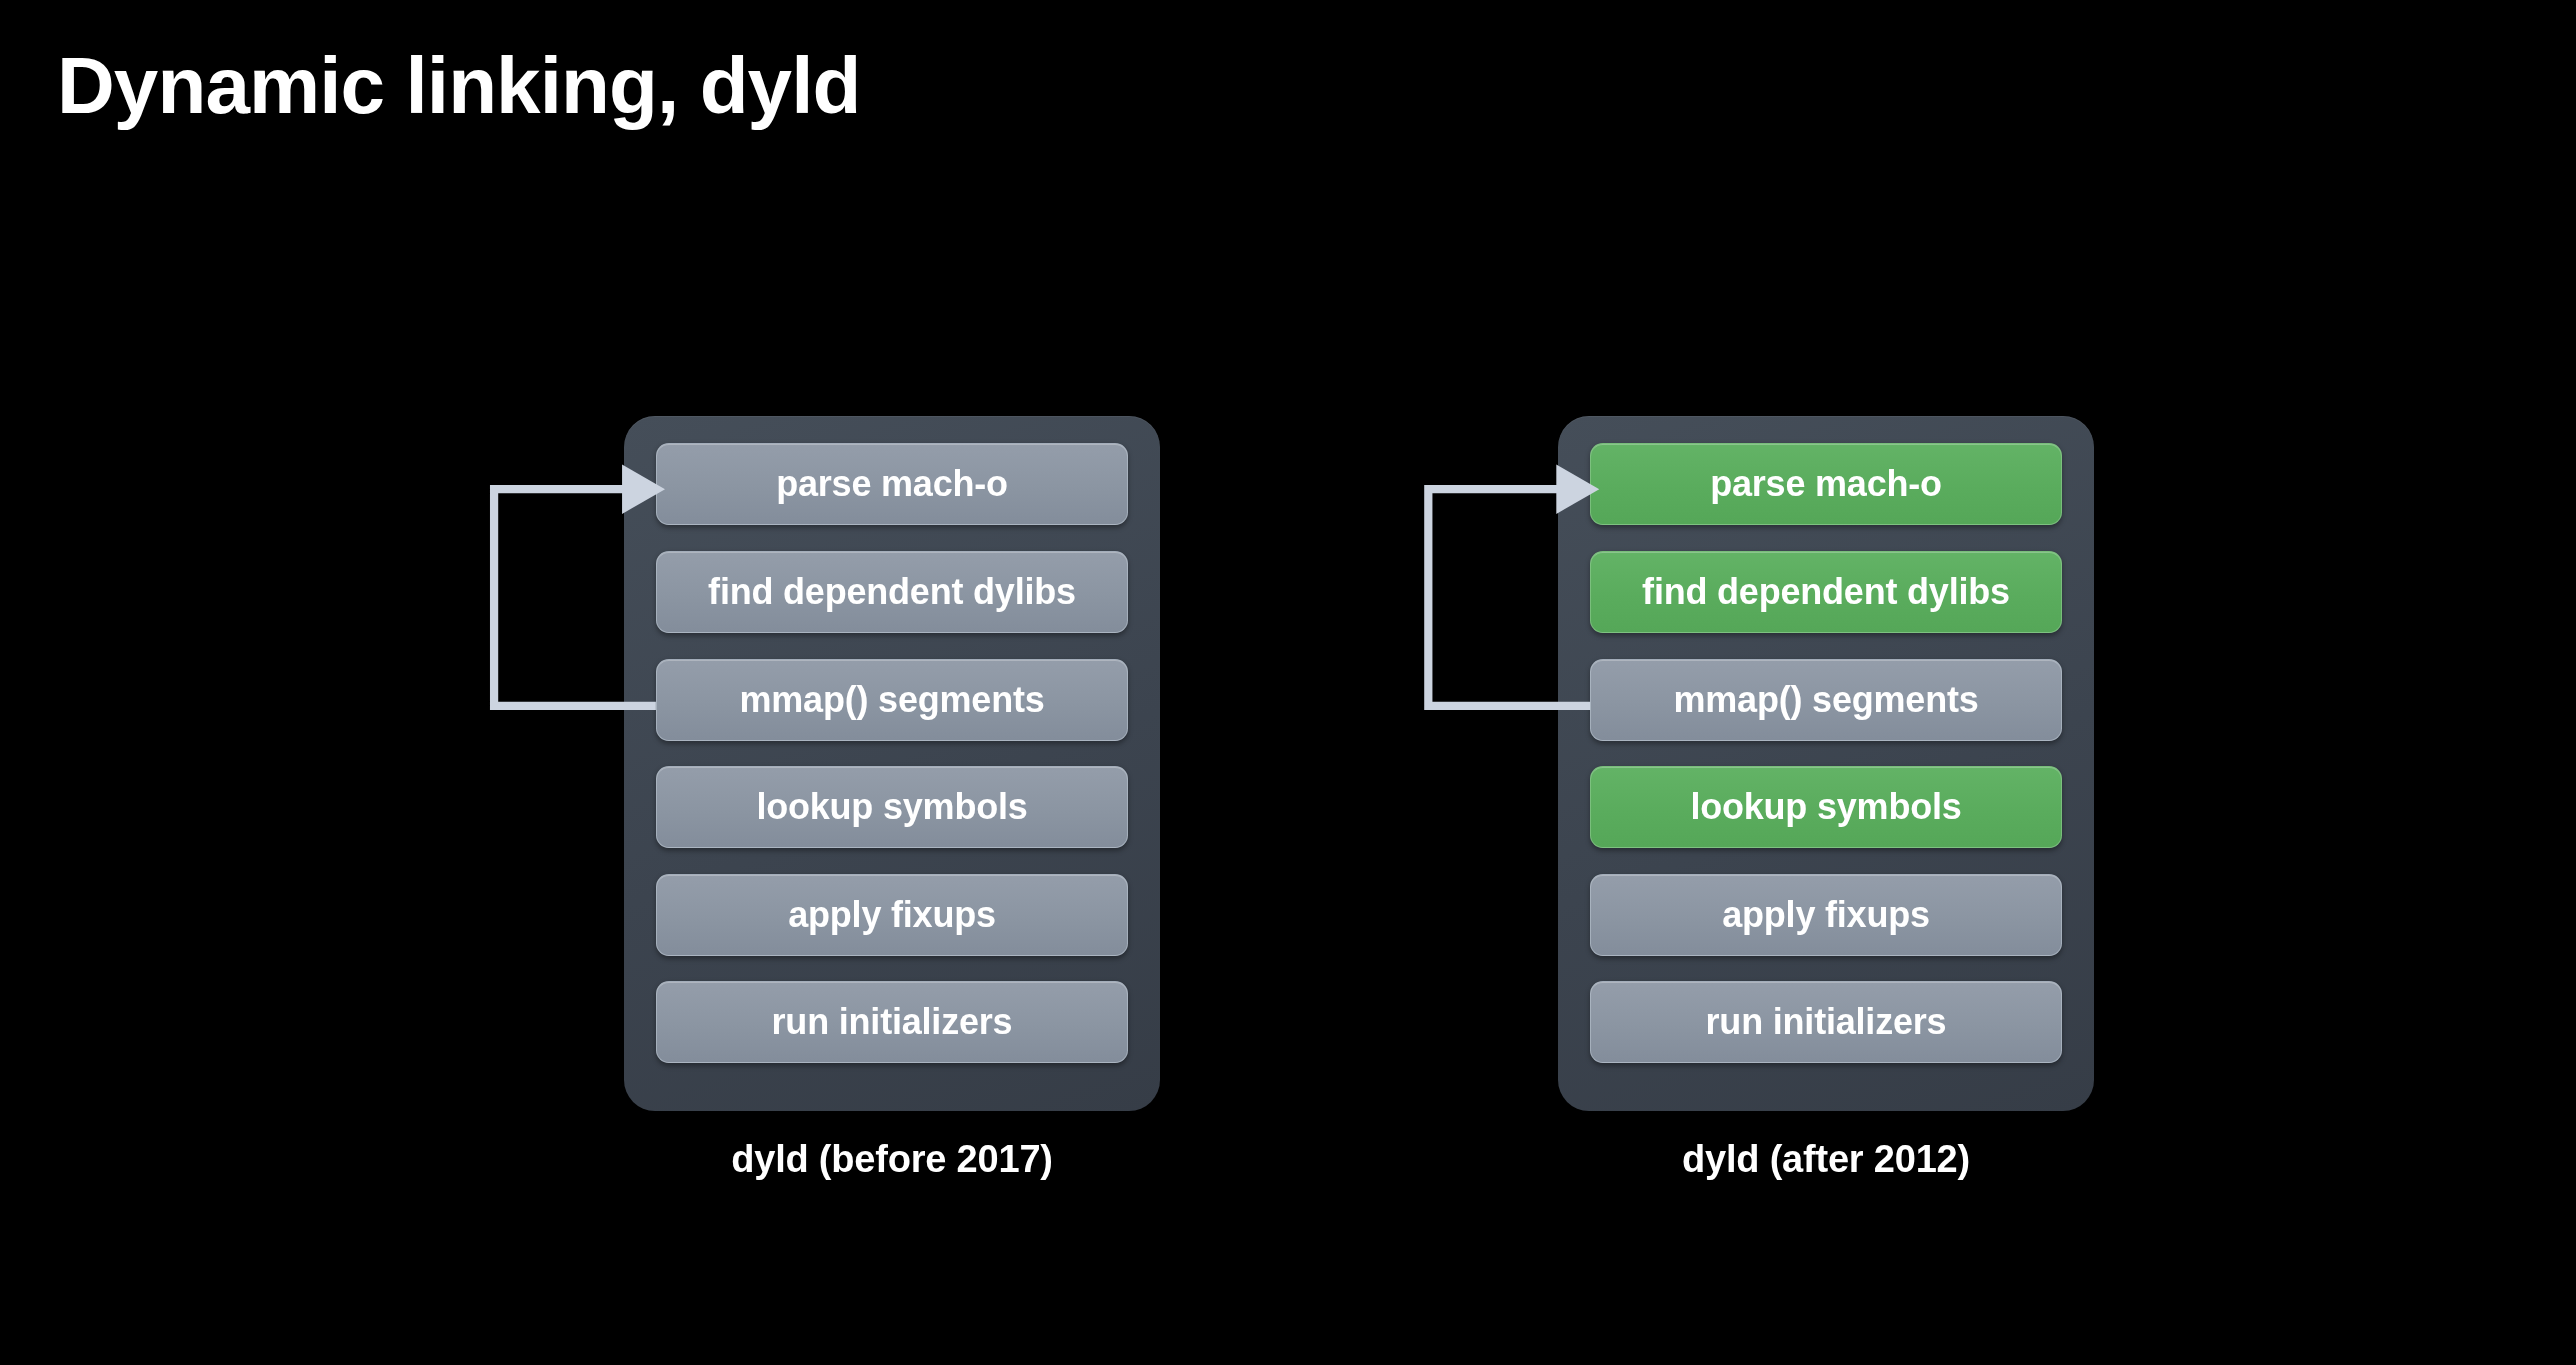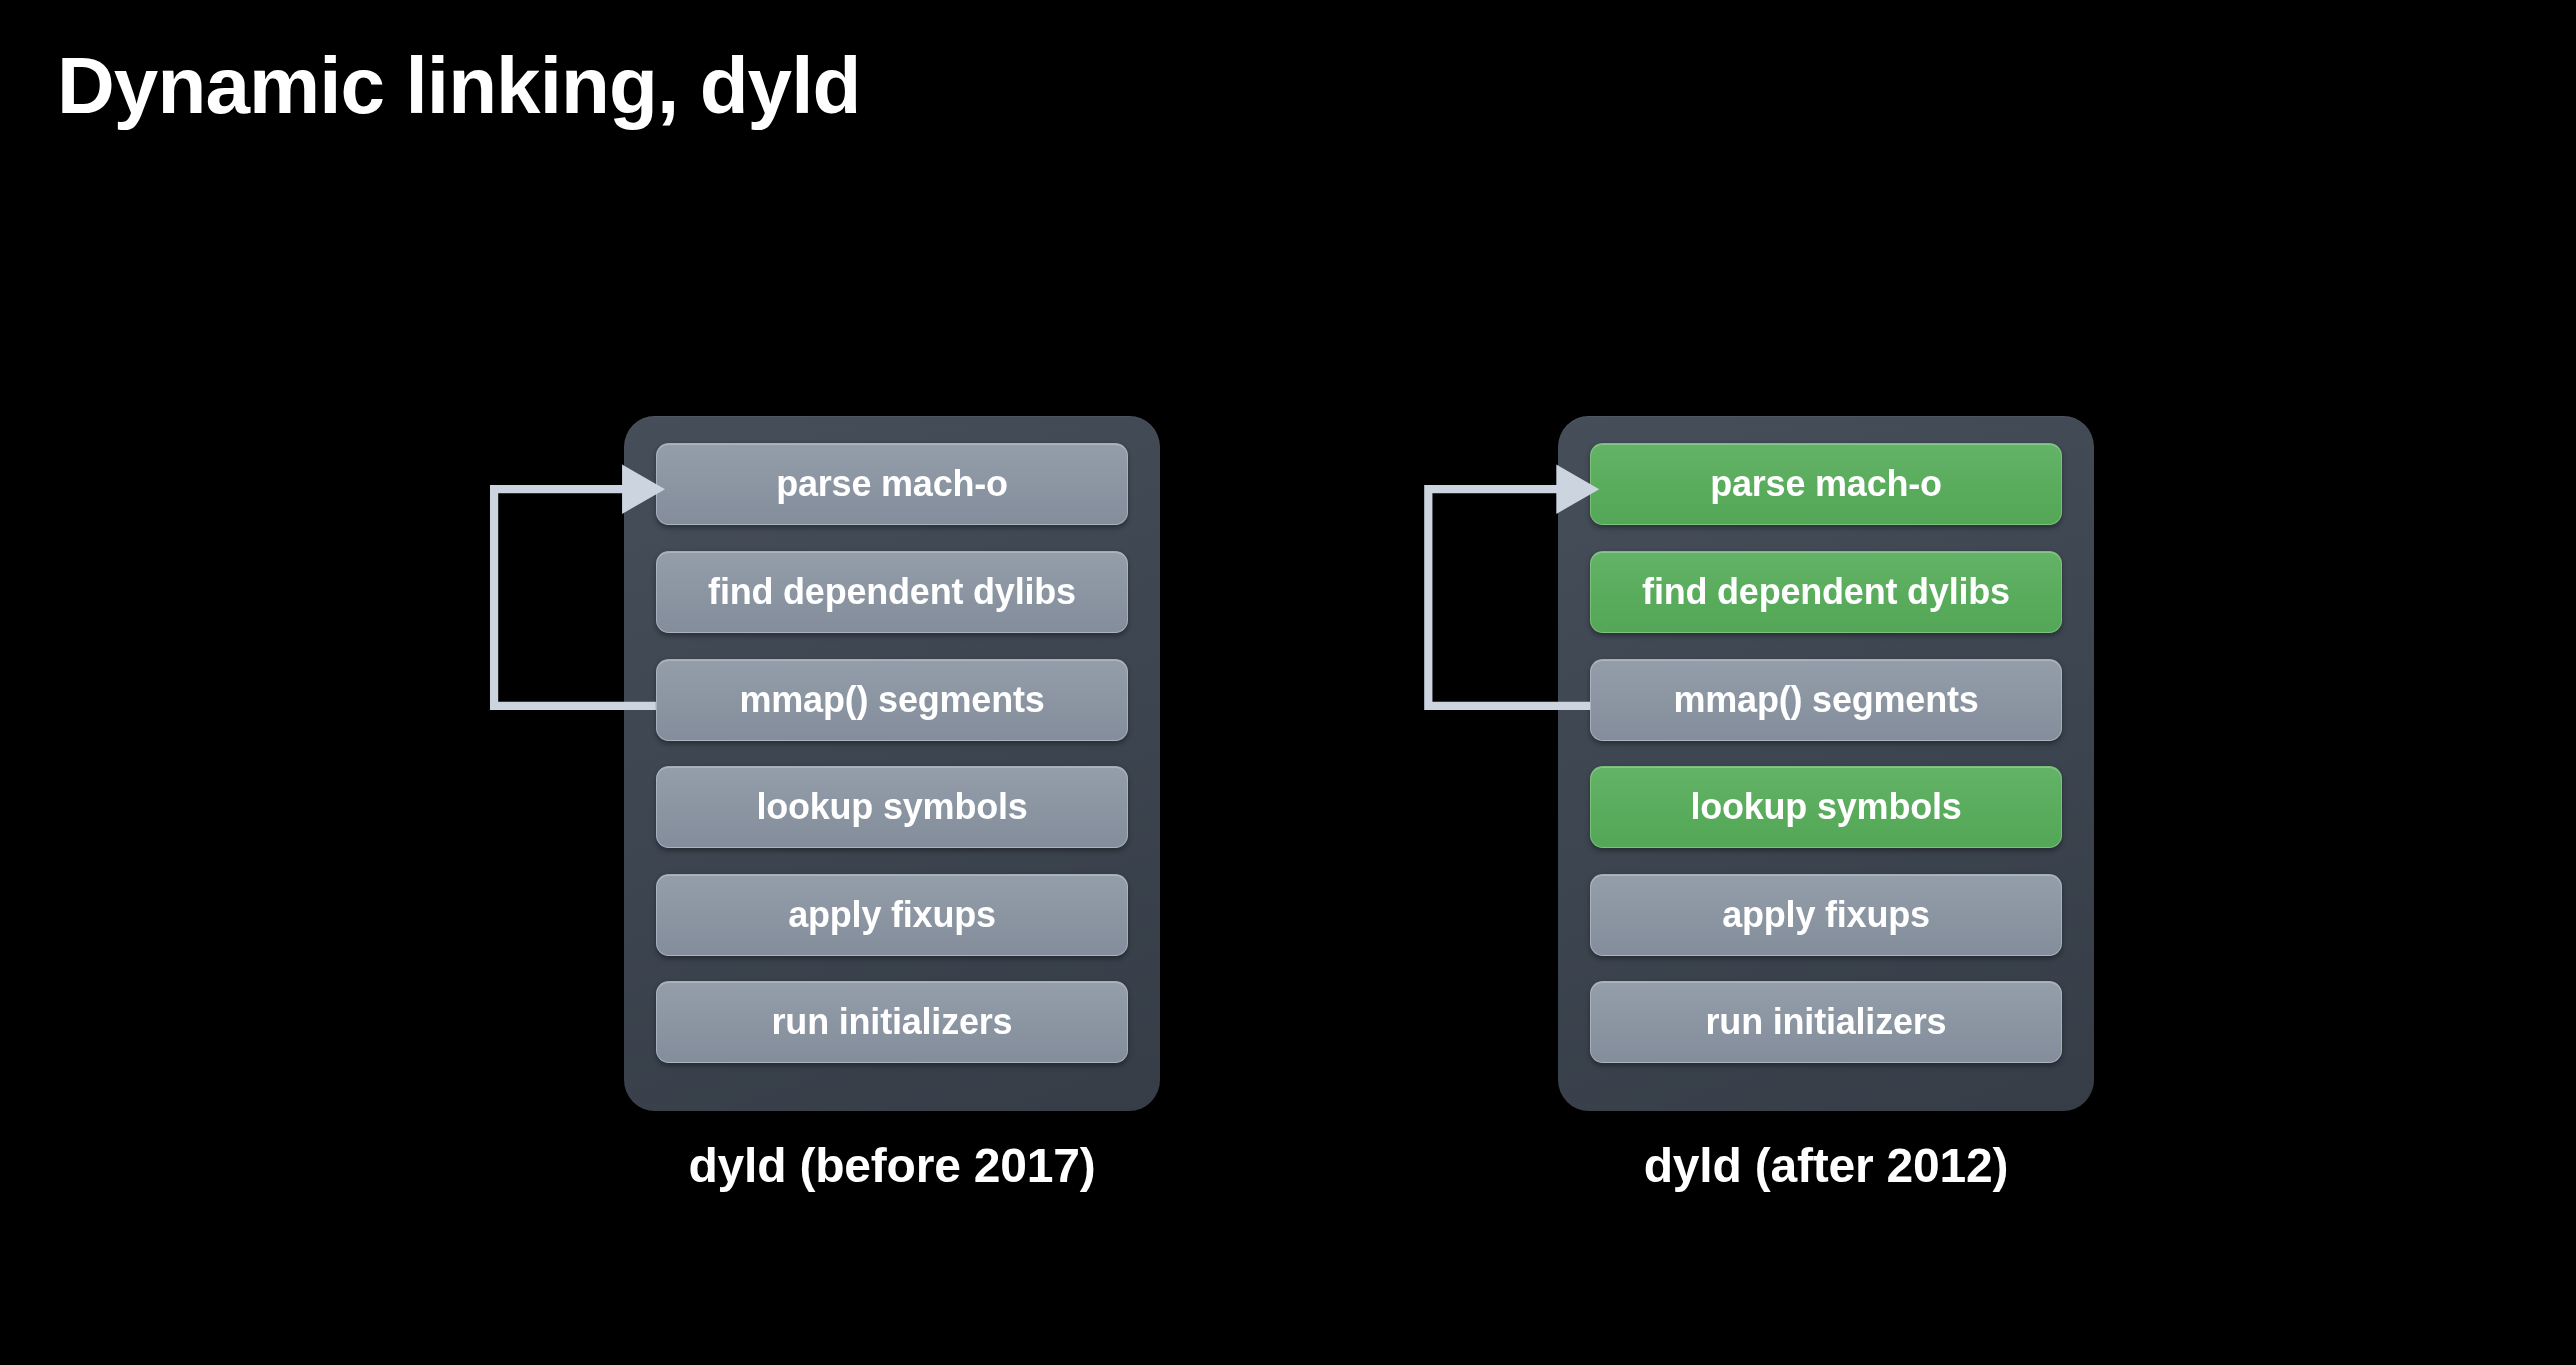--- a/index.html
+++ b/index.html
@@ -100,21 +100,21 @@
     width: 2576px;
     height: 1366px;
     pointer-events: none;
   }
 
   
   .caption {
     position: absolute;
     width: 536px;
     text-align: center;
-    font-size: 48px;
+    font-size: 38px;
     font-weight: bold;
     color: #ffffff;
     letter-spacing: -0.2px;
     white-space: nowrap;
   }
   .caption-left  { left: 608px;  top: 1138px; }
   .caption-right { left: 1542px; top: 1138px; }
 </style>
 </head>
 <body>

